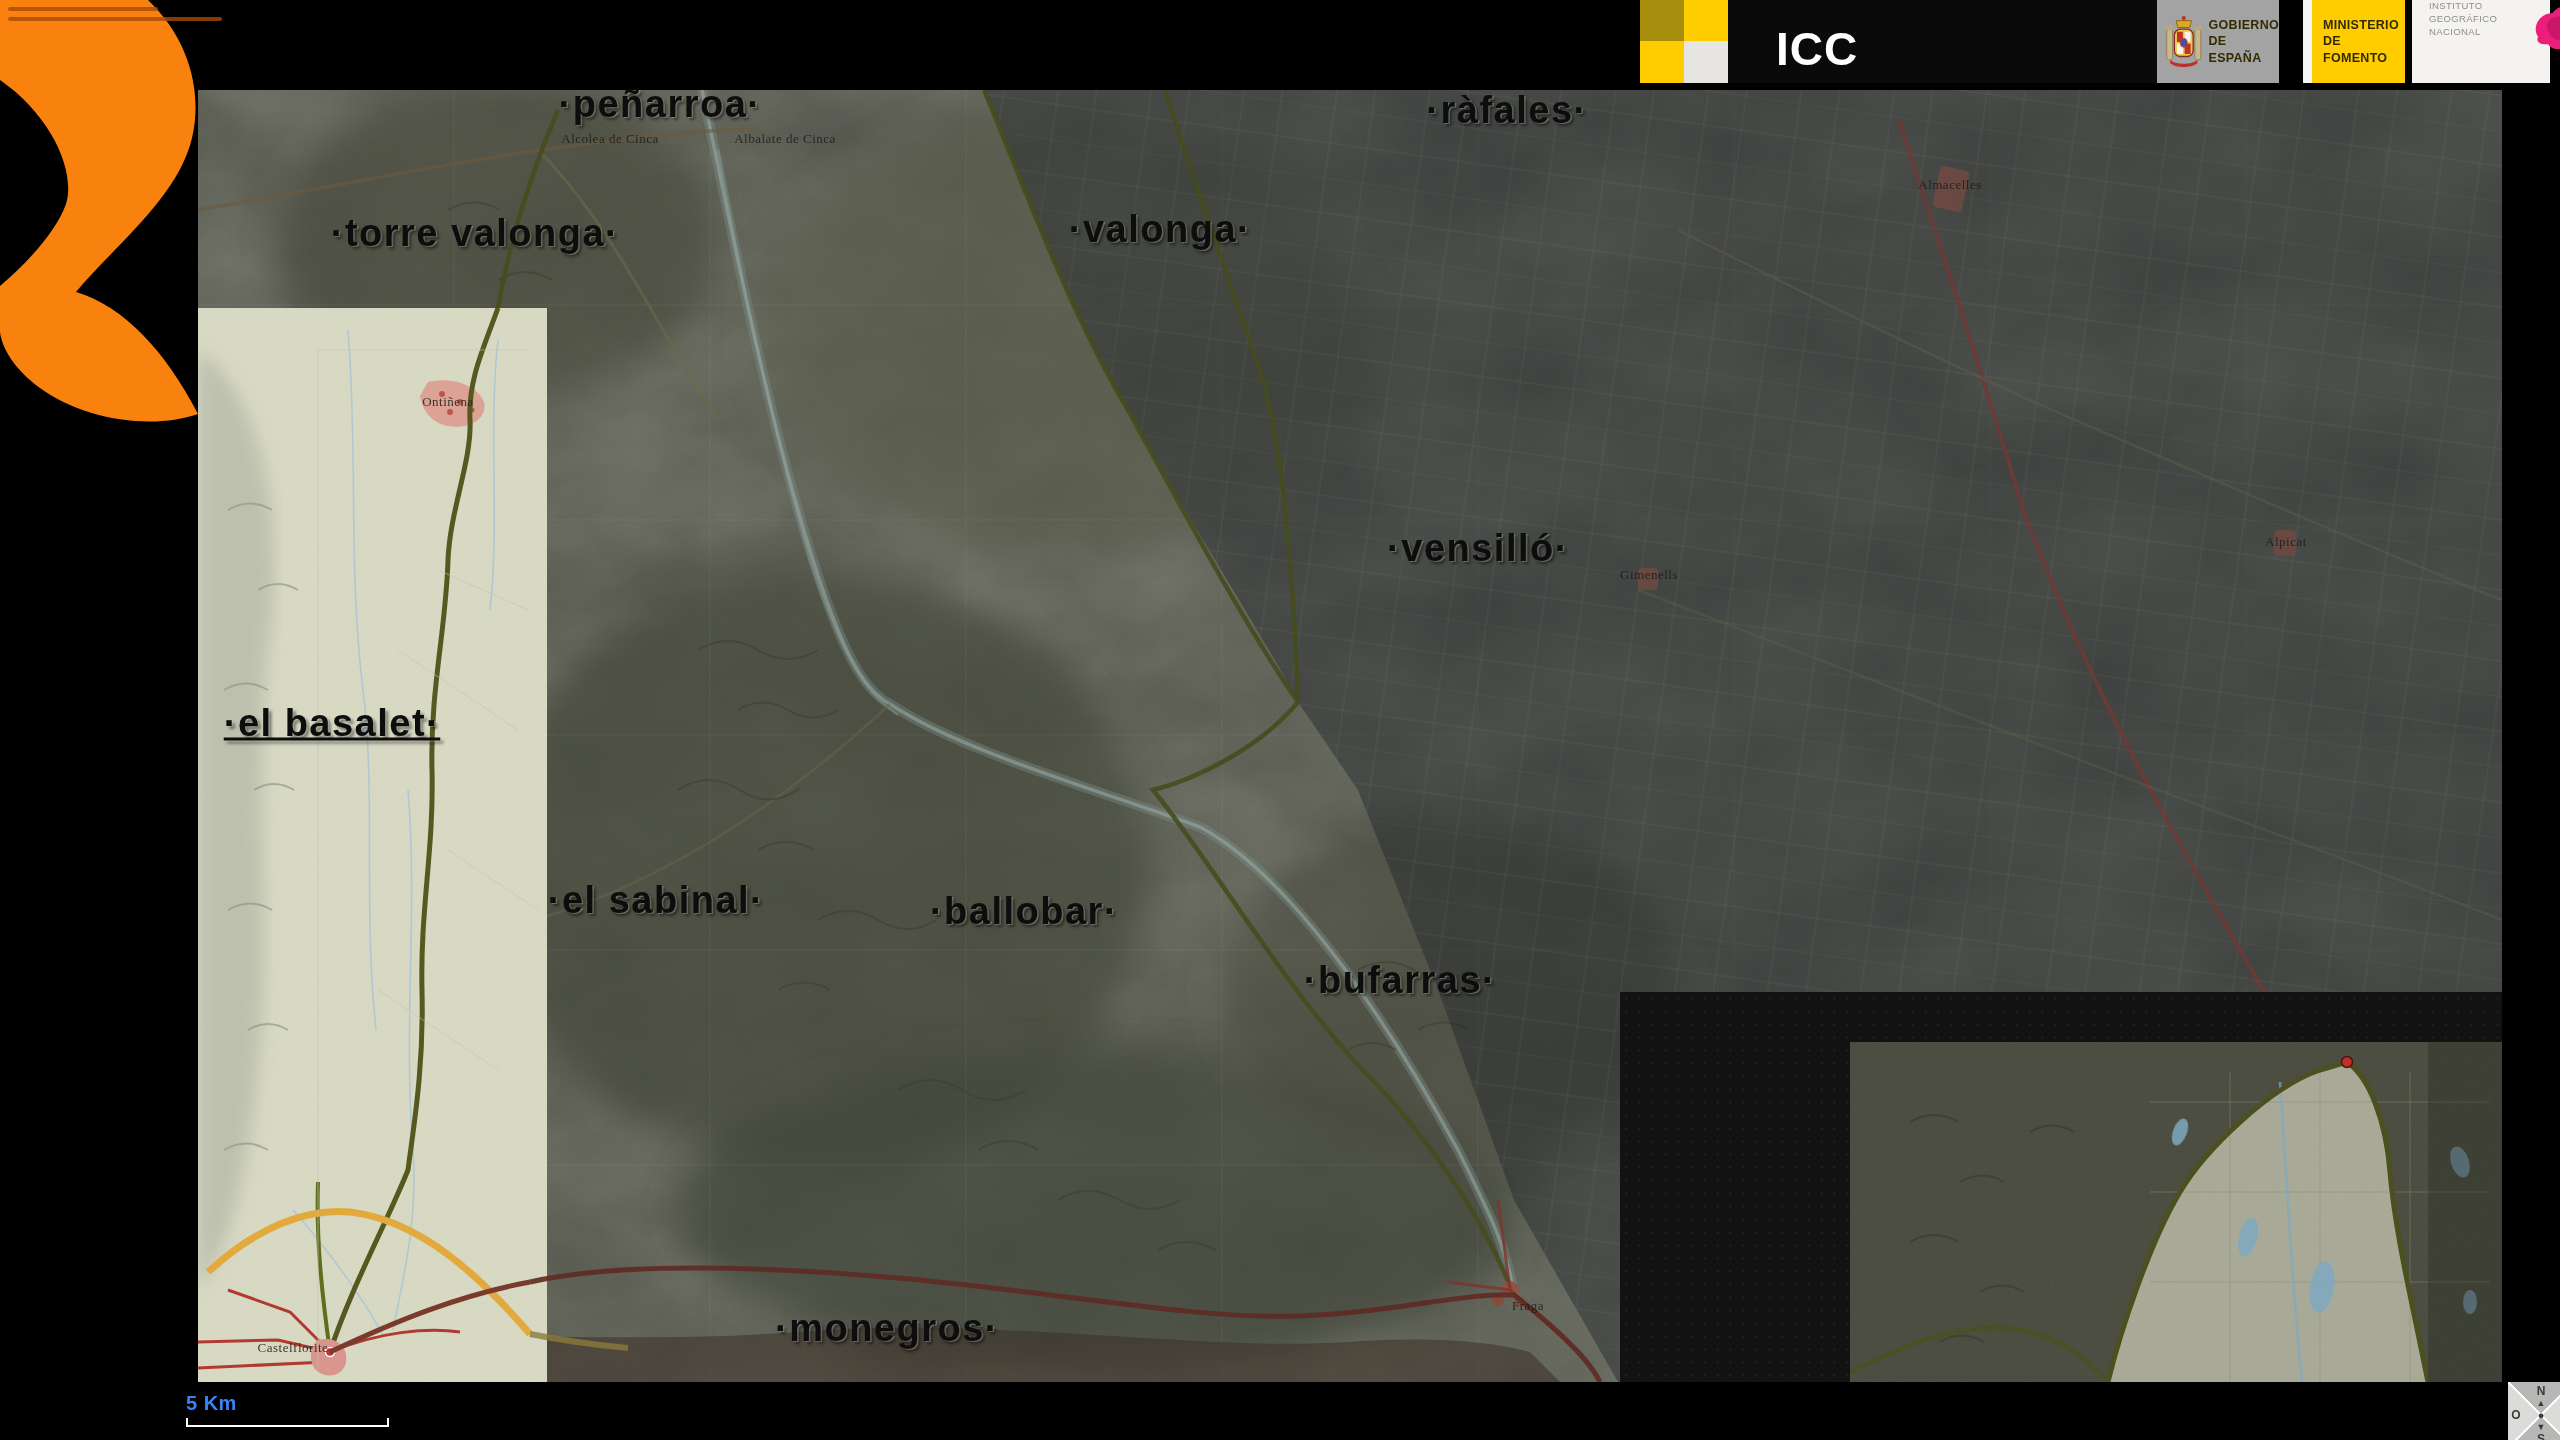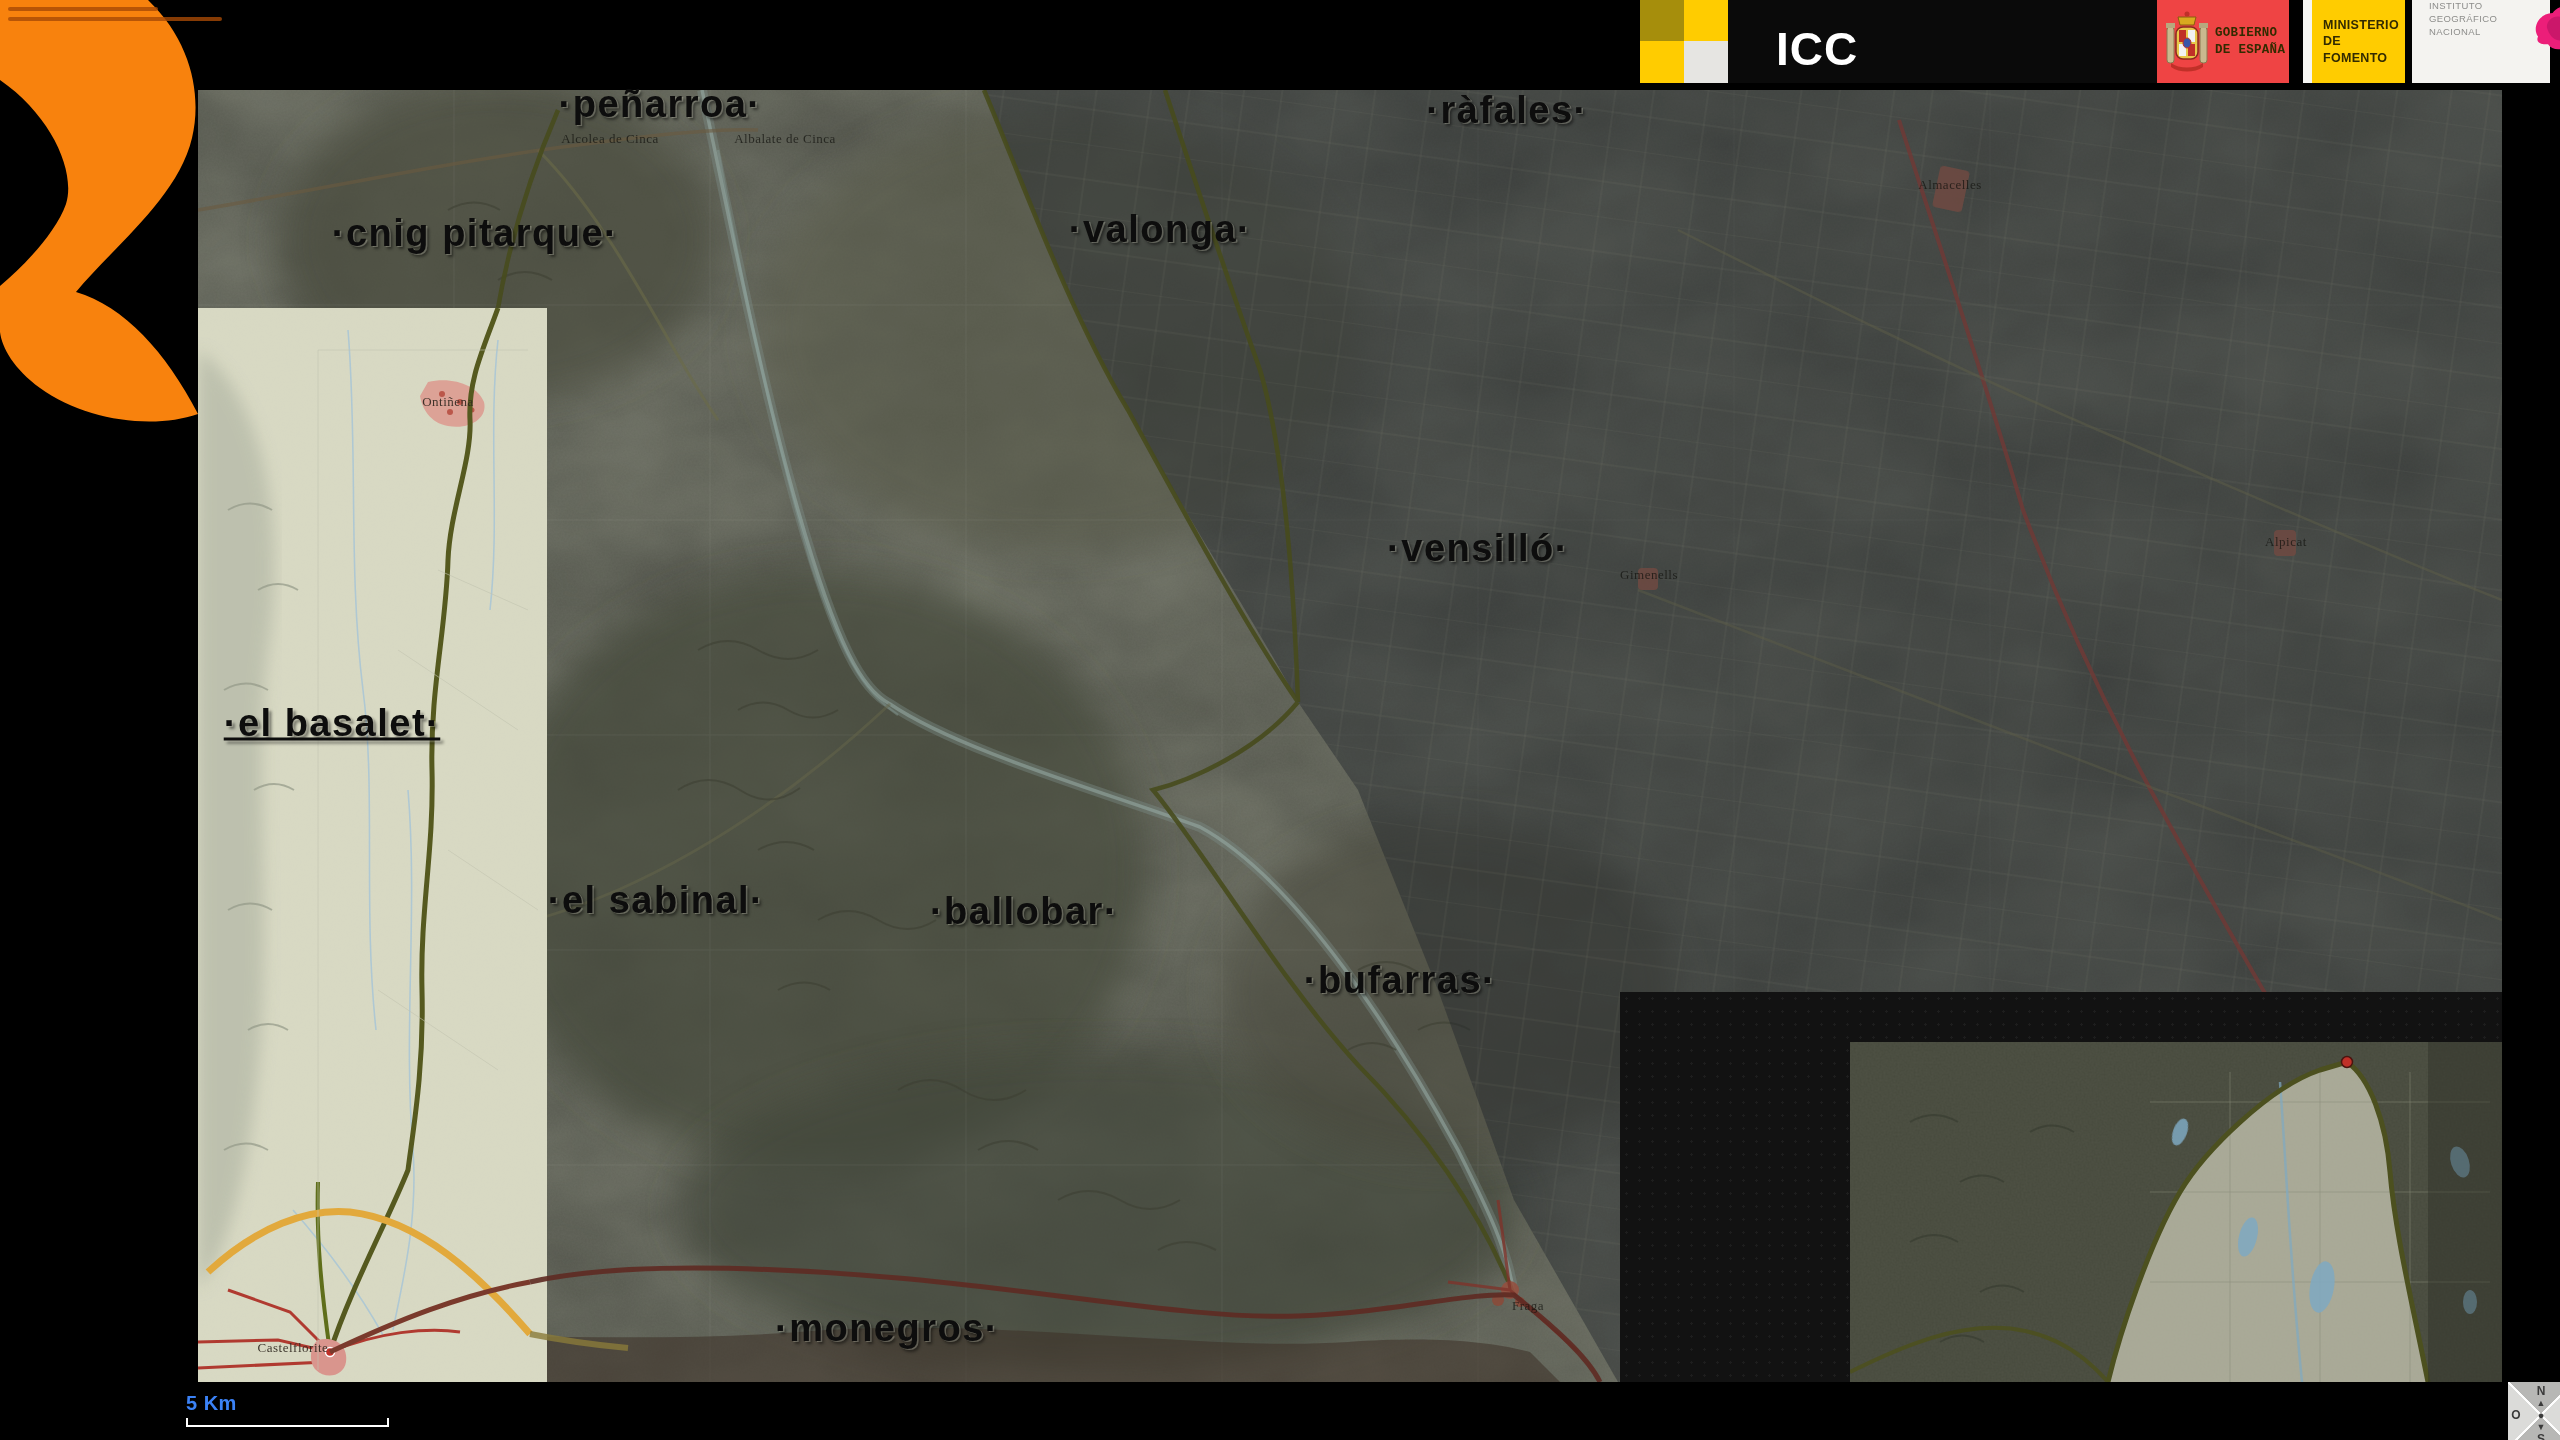--- a/index.html
+++ b/index.html
@@ -9,21 +9,21 @@
   
   #swoosh{position:absolute;left:0;top:0;width:210px;height:432px;}
   .fine-line{position:absolute;height:4px;background:#a84a05;opacity:.8;border-radius:2px;}
 
   
   .hpanel{position:absolute;top:0;height:83px;box-sizing:border-box;}
   #squares{left:1640px;width:88px;display:grid;grid-template-columns:44px 44px;grid-template-rows:41px 42px;}
   #icc-panel{left:1728px;width:429px;background:#0a0a0a;display:flex;align-items:center;padding-left:18px;}
   #icc-abbr{color:#fff;font-weight:bold;font-size:46px;letter-spacing:1px;margin-top:14px;margin-left:30px;}
   #icc-name{color:#f2f2f2;font-size:29px;margin-left:12px;margin-top:18px;}
-  #gob-panel{left:2157px;width:132px;background:#ef4444;display:flex;align-items:center;font-family:Liberation Mono, monospace;}
+  #gob-panel{left:2157px;width:122px;background:#a3a3a3;display:flex;align-items:center;}
   #min-panel{left:2312px;width:93px;background:#ffcc00;display:flex;align-items:center;padding-left:11px;}
   #gov-divider{left:2303px;width:9px;background:#f6f6f4;}
   #ign-panel{left:2412px;width:138px;background:#f4f3f0;display:flex;align-items:flex-start;padding-left:17px;gap:27px;}
   .gov-text{font-size:12.5px;font-weight:bold;color:#332b00;line-height:1.3;letter-spacing:.3px;}
   .ign-text{font-size:9.5px;color:#8d8d8b;line-height:1.35;letter-spacing:.4px;}
   #arms{margin:0 6px 0 8px;}
   #ign-logo{position:relative;margin-left:6px;}
   #cnig-script{position:absolute;right:-2px;bottom:0;font-family:"Liberation Serif",serif;
                font-style:italic;font-size:13px;color:#27408b;}
 
@@ -261,21 +261,21 @@
           <path d="M240,480 L330,520 M200,560 L320,640 M250,760 L340,820 M180,900 L300,980"></path>
         </g>
       </g>
 
       <path d="M332,1192 C420,1172 560,1176 700,1188 C860,1202 1000,1230 1100,1226 C1200,1222 1270,1202 1316,1205 C1360,1240 1390,1268 1402,1292" stroke="#5e2a22" stroke-width="5" fill="none" opacity=".9"></path>
 
       <path d="M332,1244 C372,1252 408,1256 430,1258" stroke="#8a7a3a" stroke-width="6" fill="none" opacity=".8"></path>
     </svg>
   <div class="sheet-label" style="left: 462px; top: 14px;">·peñarroa·</div>
       <div class="sheet-label" style="left: 1309px; top: 20px;">·ràfales·</div>
-      <div class="sheet-label" style="left: 277px; top: 143px;">·cnig pitarque·</div>
+      <div class="sheet-label" style="left: 277px; top: 143px;">·torre valonga·</div>
       <div class="sheet-label" style="left: 962px; top: 139px;">·valonga·</div>
       <div class="sheet-label" style="left: 1280px; top: 458px;">·vensilló·</div>
       <div class="sheet-label" style="left: 134px; top: 633px; text-decoration: underline;">·el basalet·</div>
       <div class="sheet-label" style="left: 458px; top: 810px;">·el sabinal·</div>
       <div class="sheet-label" style="left: 826px; top: 821px;">·ballobar·</div>
       <div class="sheet-label" style="left: 1202px; top: 890px;">·bufarras·</div>
       <div class="sheet-label" style="left: 689px; top: 1238px;">·monegros·</div>
       <div class="town-label" style="left: 412px; top: 49px;">Alcolea de Cinca</div>
       <div class="town-label" style="left: 587px; top: 49px;">Albalate de Cinca</div>
       <div class="town-label" style="left: 1752px; top: 95px;">Almacelles</div>

